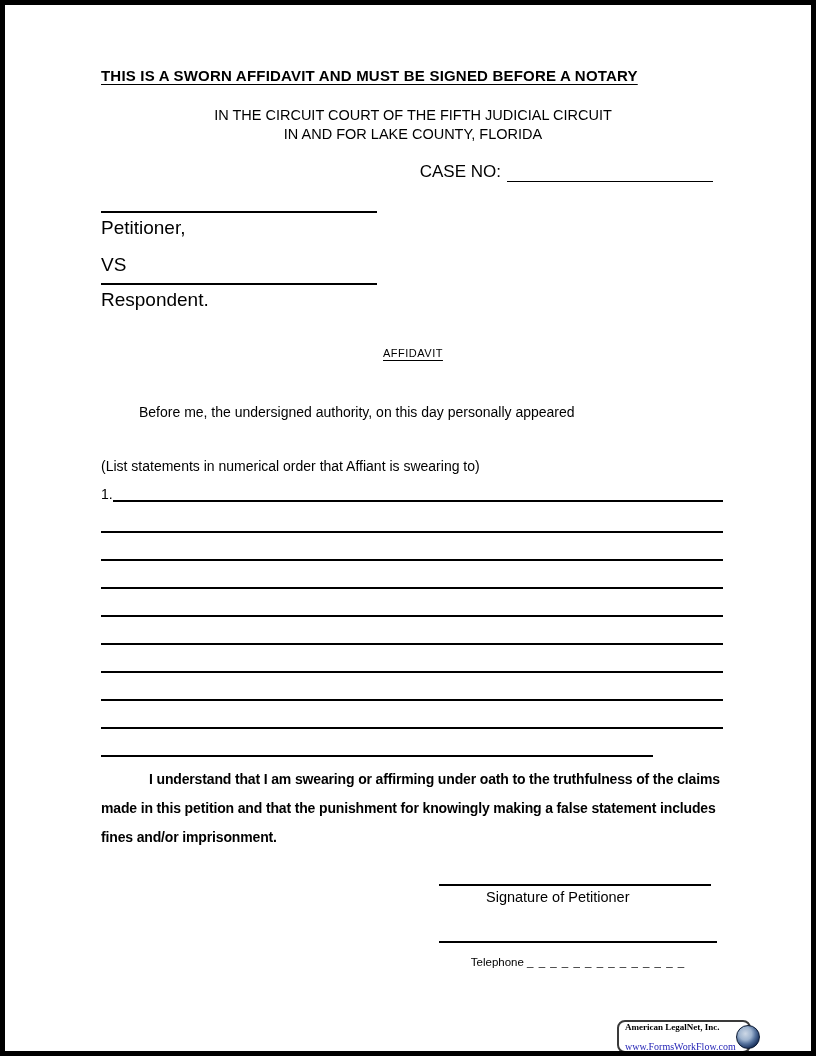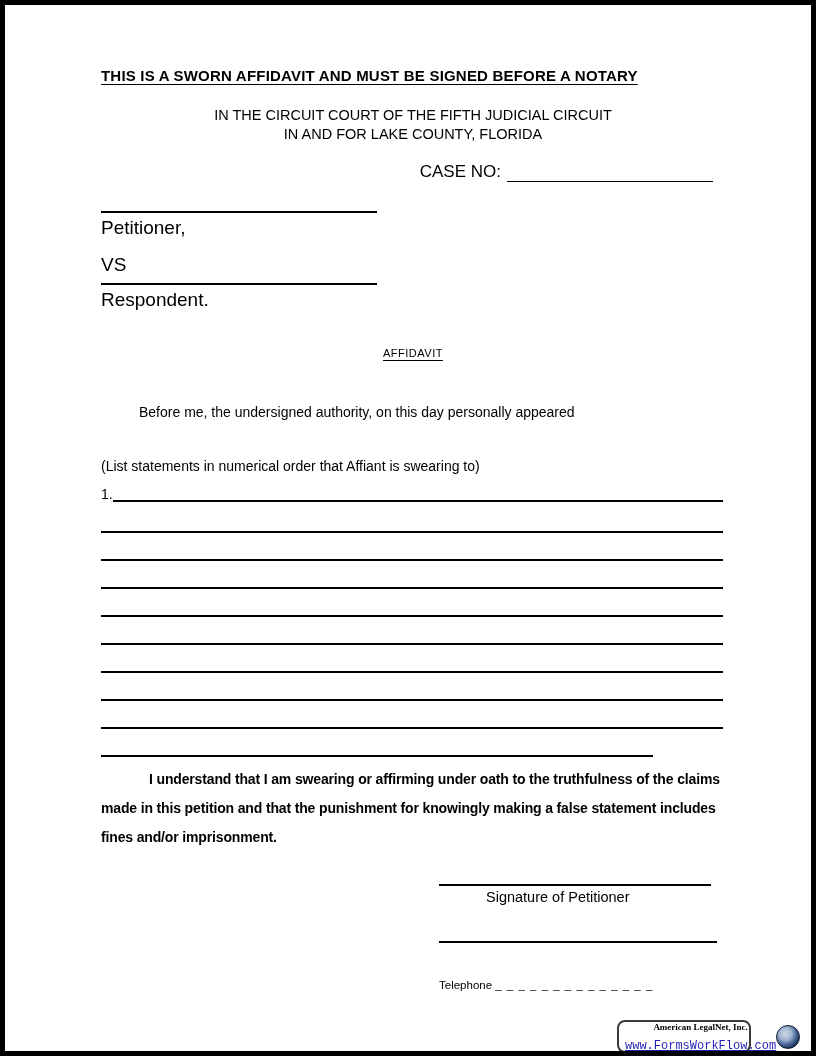--- a/index.html
+++ b/index.html
@@ -59,38 +59,37 @@
     left:96px; top:760px; width:630px;
     font-size:14px; font-weight:bold; line-height:29px;
     text-indent:48px; letter-spacing:-0.15px;
   }
 
   .sig-rule   { left:434px; top:879px; width:272px; }
   .sig-label  { left:434px; top:884px; font-size:14.5px;margin-left:47px; }
   .mail-row   { left:434px; top:905px; width:278px; display:flex; align-items:flex-end; font-size:11.5px; }
   .mail-fill  { flex:1; border-bottom:1.5px solid #000; height:14px; }
   .mid-rule   { left:434px; top:936px; width:278px; }
-  .tel-row    { left:434px; top:974px; width:278px; font-size:11.5px; }
+  .tel-row    { left:434px; top:951px; width:278px; font-size:11.5px;text-align:center; }
   .tel-blank  { letter-spacing:1px; }
 
   .logo-box {
     left:612px; top:1015px; width:134px; height:33px;
     border:2px solid #3a3a3a; border-radius:8px;
     display:flex; align-items:center; justify-content:space-between;
     padding:1px 3px 1px 6px; box-sizing:border-box;
     background:#fff;
   }
   .logo-text { display:flex; flex-direction:column; line-height:11px; }
   .logo-company {
     font-family:"Liberation Serif", serif; font-weight:bold; font-size:9px; color:#000;
     white-space:nowrap;
-    text-align:center;
   }
   .logo-site {
-    font-family:Liberation Mono, monospace; font-size:12px;
+    font-family:Liberation Serif, serif; font-size:10px;
     text-decoration:underline; white-space:nowrap;margin-top:8px;
   }
   .globe {
     width:24px; height:24px; border-radius:50%; flex:none;
     background:radial-gradient(circle at 38% 35%, #cdd8e6 0%, #9fb4cf 32%, #54719c 52%, #1c3460 74%, #101f3d 100%);
     border:1px solid #0d1b33; box-sizing:border-box;
   }
 </style>
 </head>
 <body>

